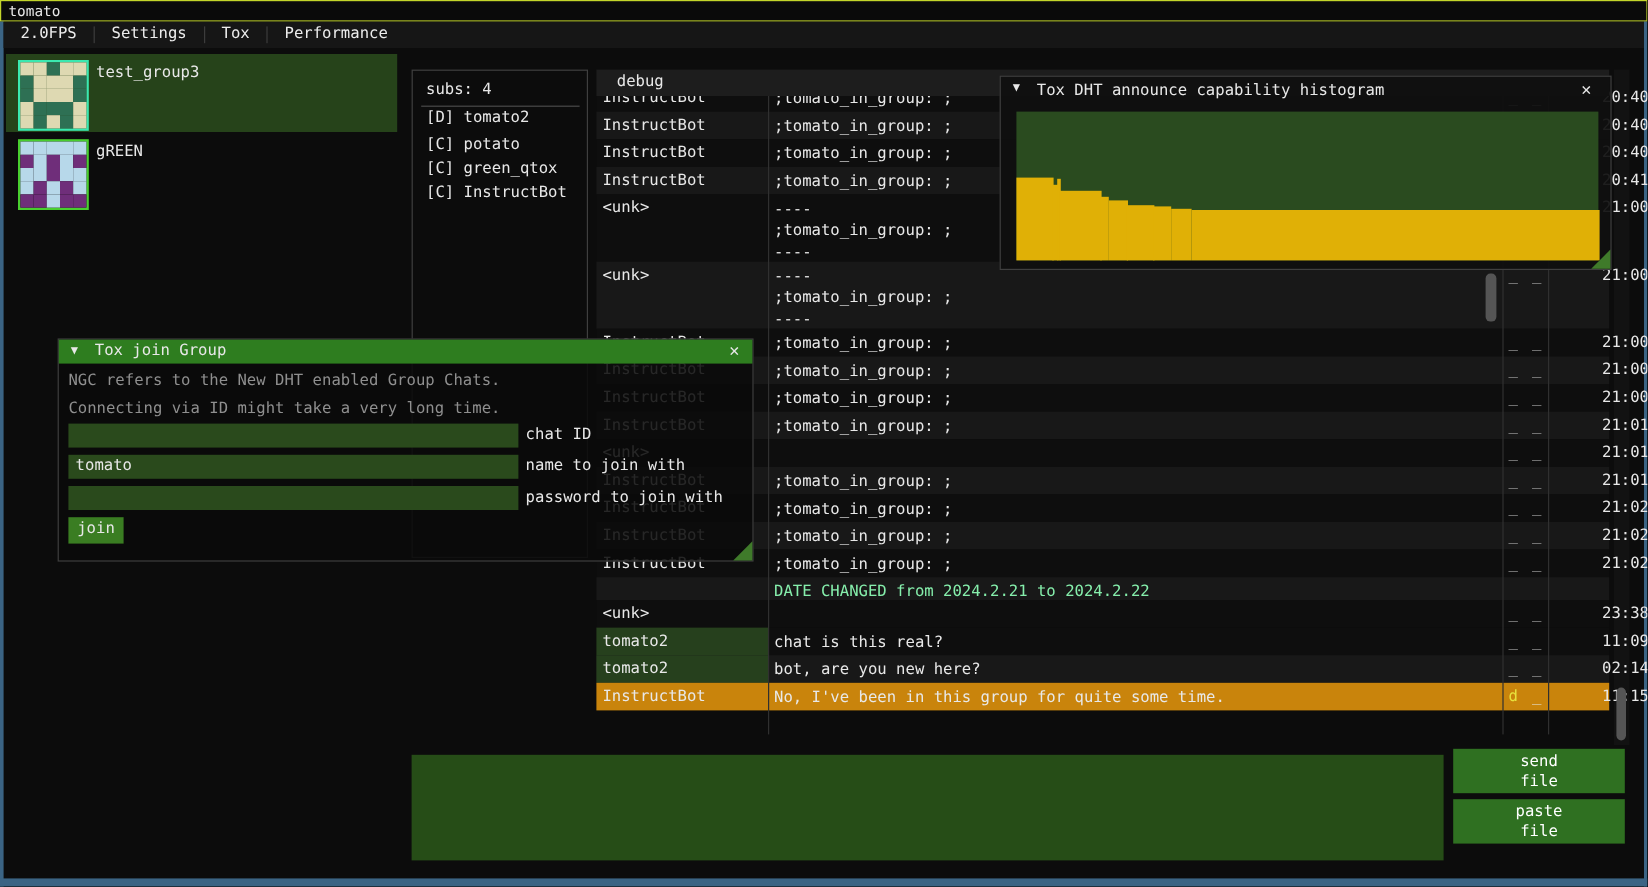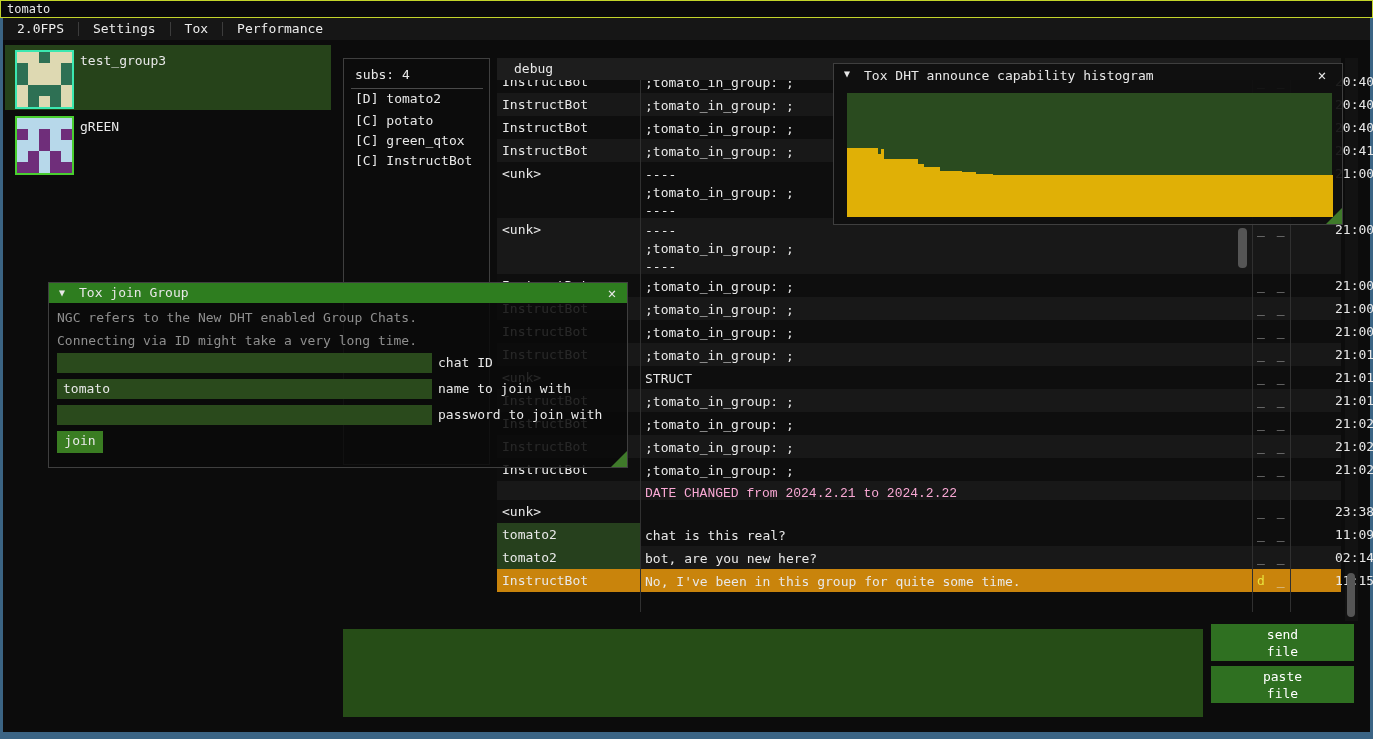--- a/index.html
+++ b/index.html
@@ -40,21 +40,21 @@
   
   .chat { left:497px; top:58px; width:861px; height:563px; }
   .chat-rows { position:absolute; left:0; top:12px; width:844px; z-index:1; }
   .crow { position:relative; width:844px; }
   .crow .cname { position:absolute; left:0; top:0; width:143px; height:100%;
     padding:4px 0 0 5px; white-space:nowrap; overflow:hidden; }
   .crow .cmsg  { position:absolute; left:148px; top:4px; width:600px;
     white-space:pre-line; line-height:18px; }
   .crow .cflags{ position:absolute; left:760px; top:4px; color:#a8a8a8; letter-spacing:2px; }
   .crow .ctime { position:absolute; left:838px; top:4px; }
-  .crow.date .cmsg { color:#f9a8d4;font-family:Liberation Mono, monospace; }
+  .crow.date .cmsg { color:#86efac; }
   .crow.orange { background:#c9840c !important; }
   .crow.orange .cflags { color:#e0d8c0; }
   .flag-d { color:#e8e23c; }
   .name-green { background:#26401d; }
   .col-sep { position:absolute; top:22px; height:532px; width:1px; background:#303030; z-index:2; }
   .tabbar { position:absolute; left:0; top:0; width:844px; height:22px; background:#1d1d1d; z-index:3; }
   .tab-label { position:absolute; left:17px; top:3px; }
   .vscroll-track { position:absolute; left:848px; top:0; width:13px; height:563px; background:#121212; }
   .scroll-thumb { position:absolute; background:#555; border-radius:4px; z-index:4; }
 
@@ -241,21 +241,20 @@
           <div class="ctime">21:00</div>
         </div>
         <div class="crow" style="height: 23px; background: rgb(24, 24, 24);">
           <div class="cname">InstructBot</div>
           <div class="cmsg">;tomato_in_group: ;</div>
           <div class="cflags"><span>_</span><span> </span><span>_</span></div>
           <div class="ctime">21:01</div>
         </div>
         <div class="crow" style="height: 23px; background: rgb(14, 14, 14);">
           <div class="cname">&lt;unk&gt;</div>
-          <div class="cmsg">STRUCT</div>
           <div class="cflags"><span>_</span><span> </span><span>_</span></div>
           <div class="ctime">21:01</div>
         </div>
         <div class="crow" style="height: 23px; background: rgb(24, 24, 24);">
           <div class="cname">InstructBot</div>
           <div class="cmsg">;tomato_in_group: ;</div>
           <div class="cflags"><span>_</span><span> </span><span>_</span></div>
           <div class="ctime">21:01</div>
         </div>
         <div class="crow" style="height: 23px; background: rgb(14, 14, 14);">

